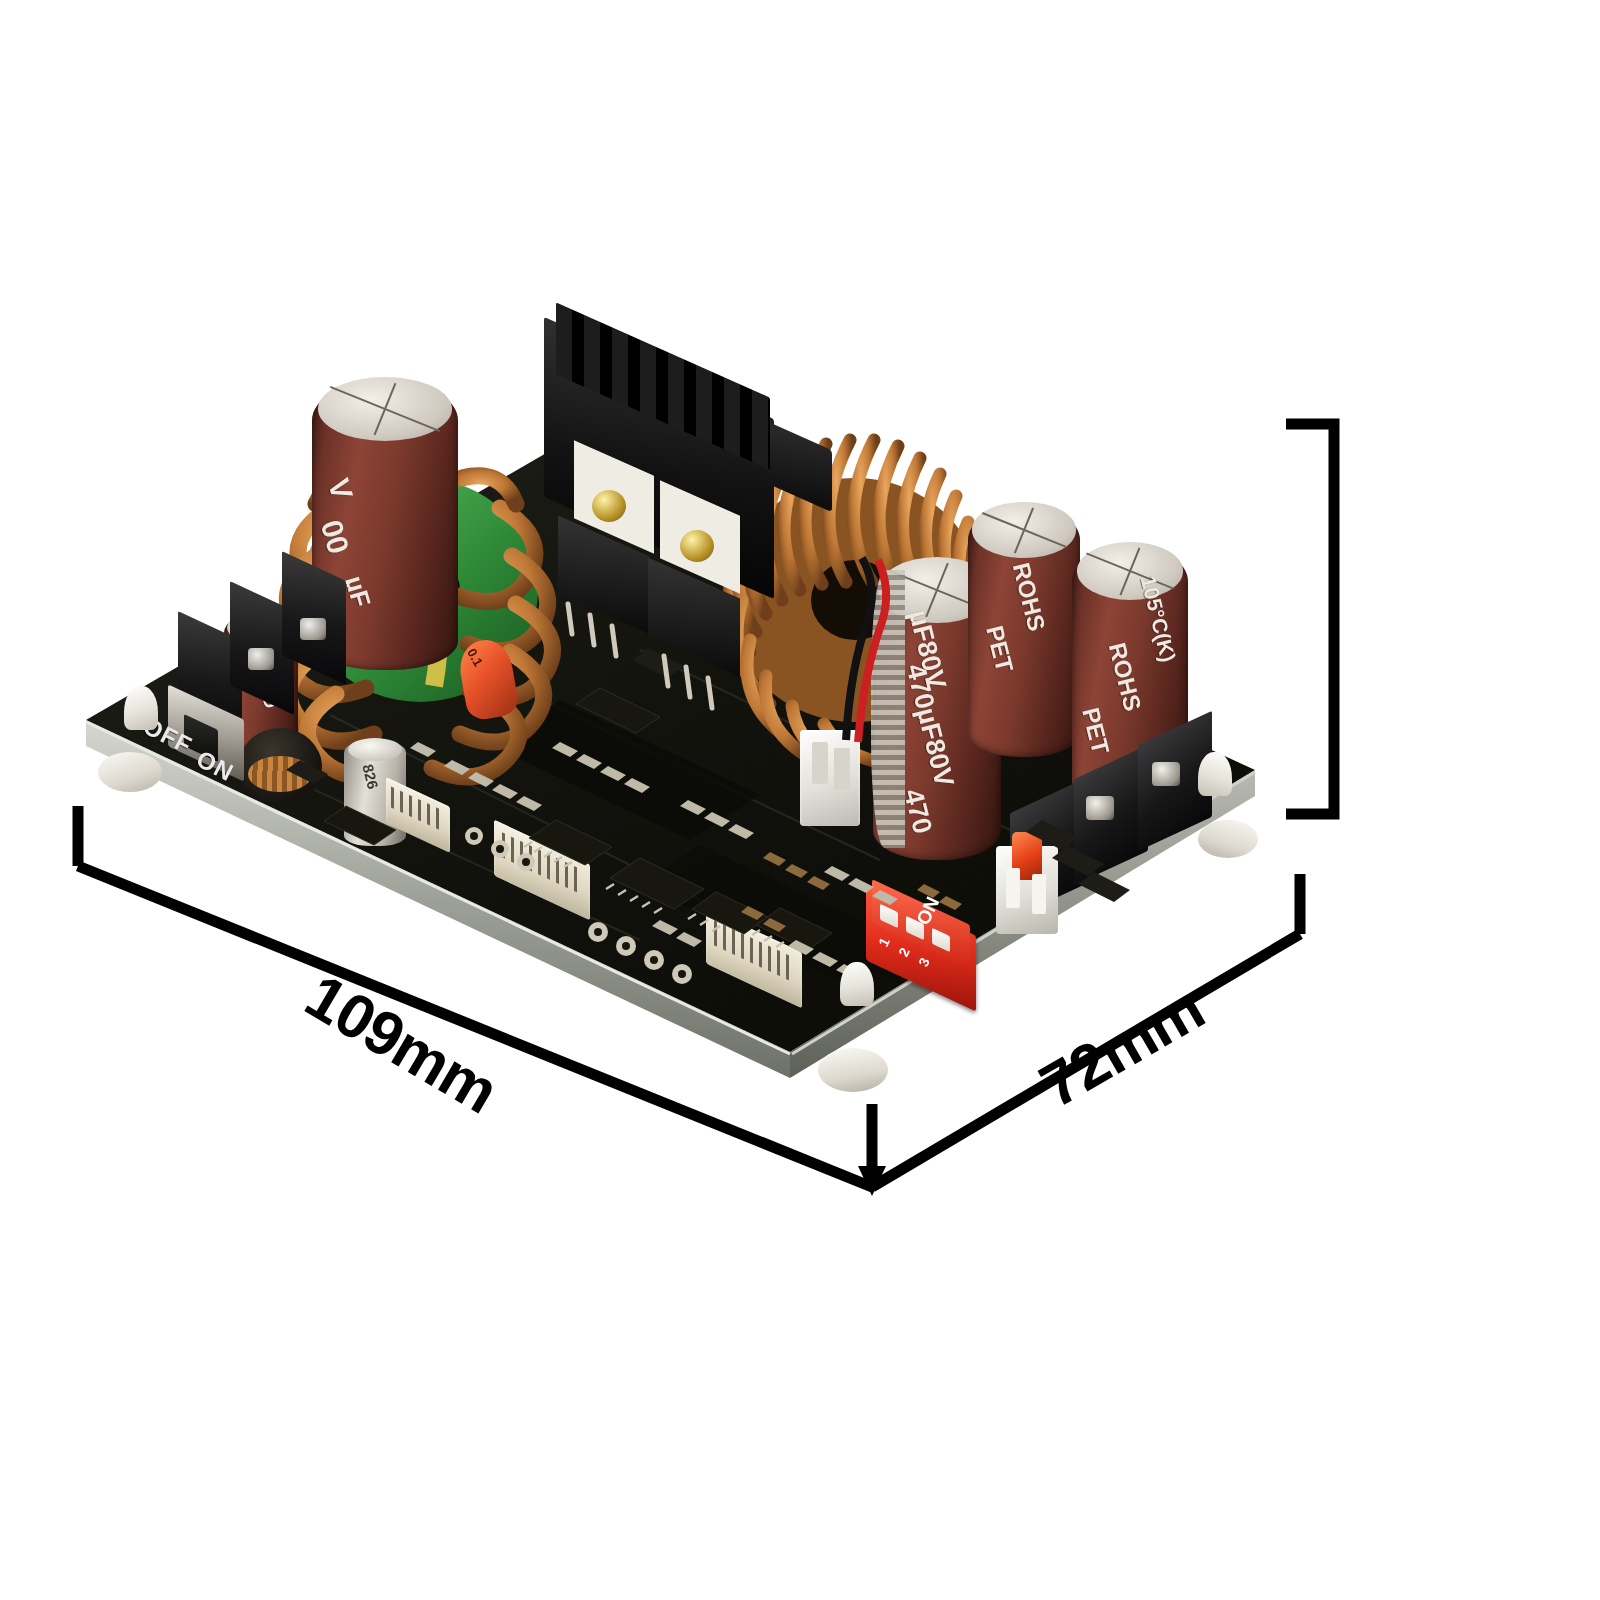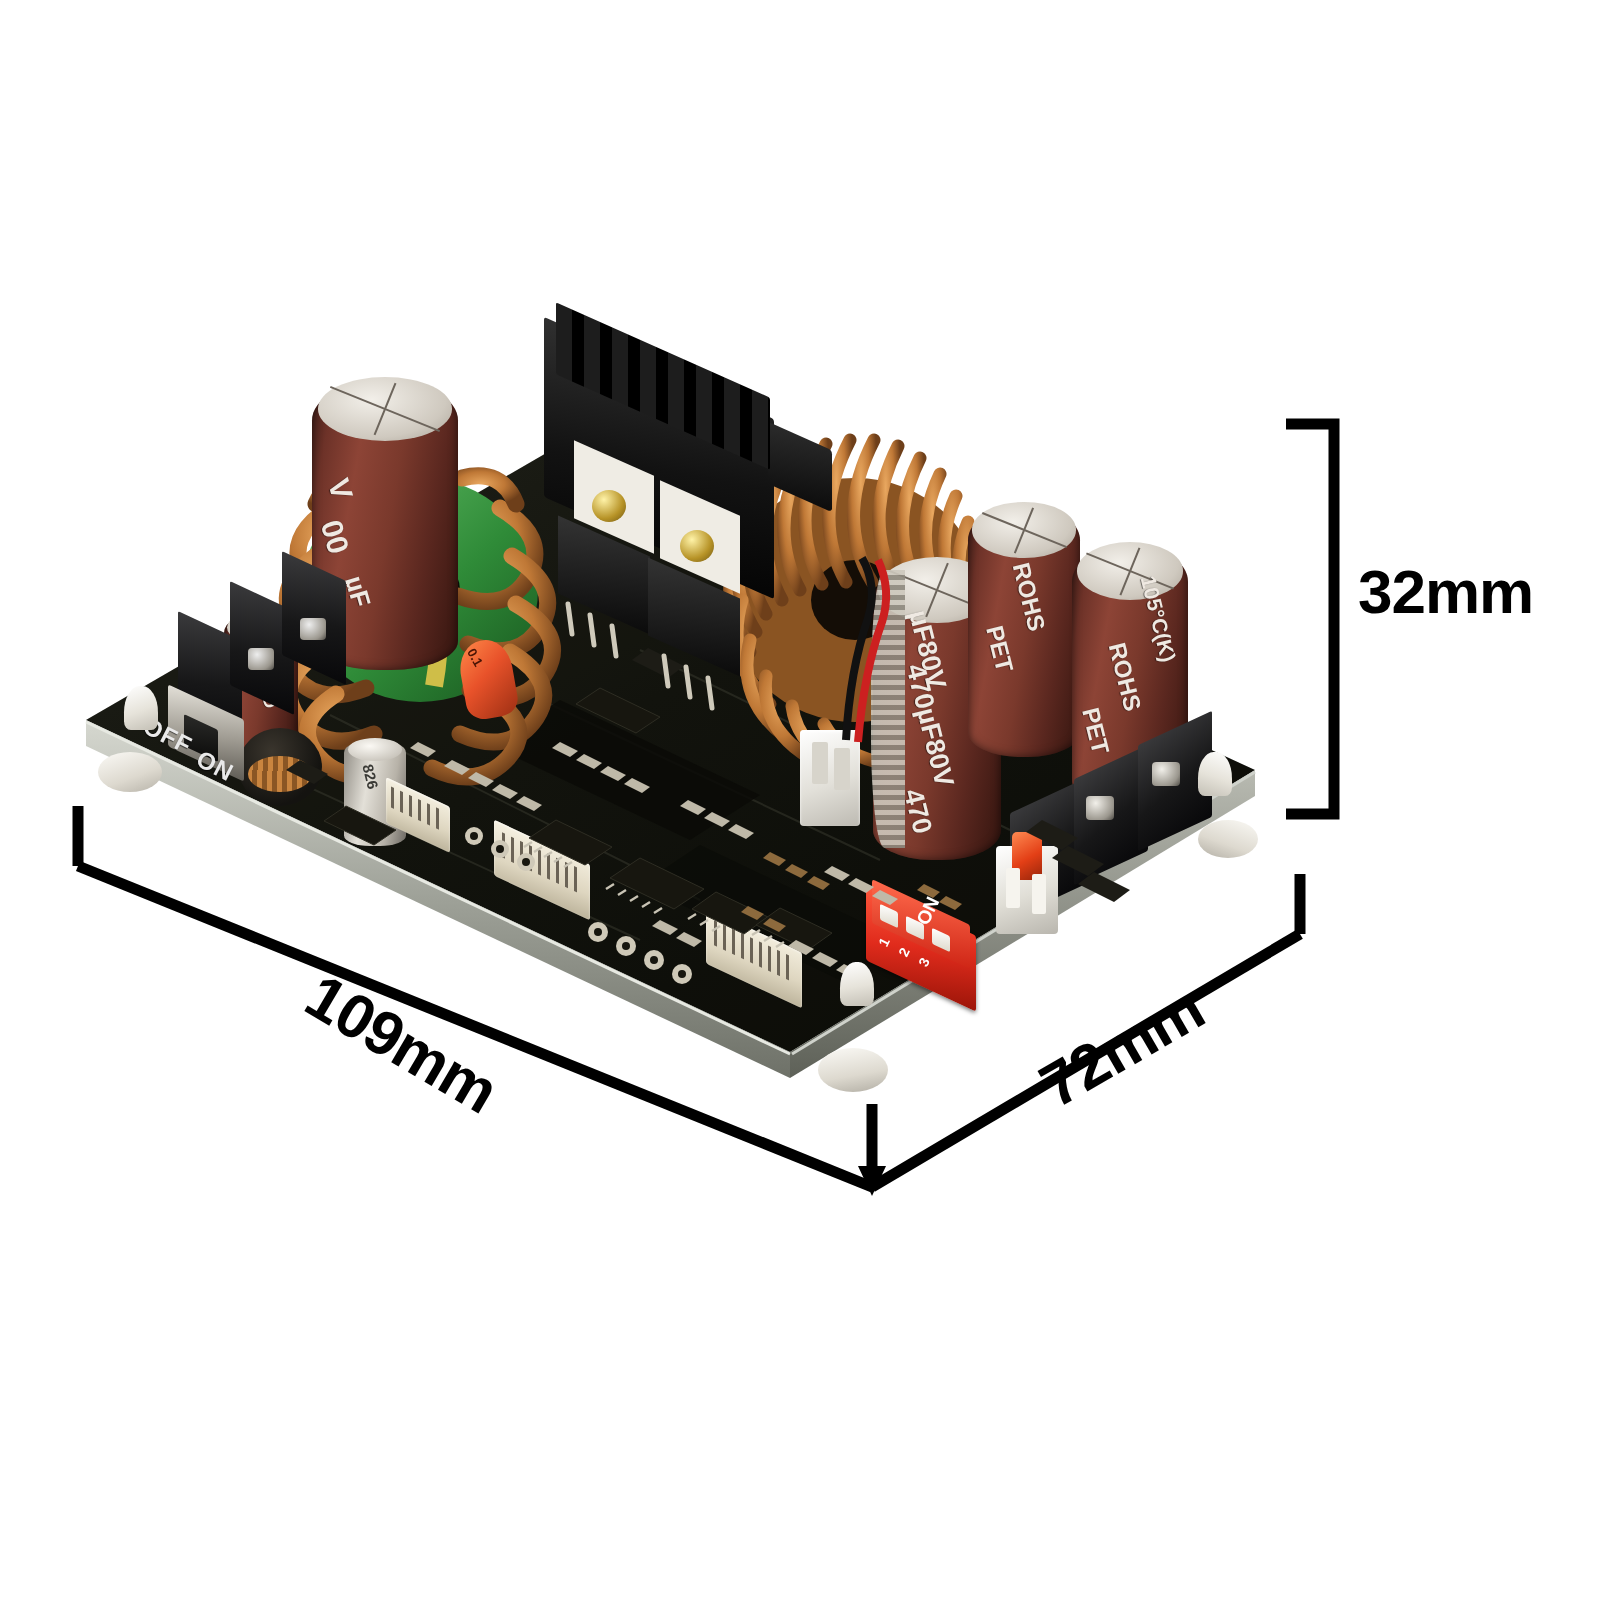--- a/index.html
+++ b/index.html
@@ -457,17 +457,16 @@
 
       <path d="M1300,874 L1300,934"></path>
       <path d="M1300,934 L872,1187"></path>
 
       <path d="M872,1104 L872,1190"></path>
     </g>
 
     <polygon points="872,1196 858,1166 886,1166" fill="#000"></polygon>
   </svg>
 
-  <span class="dimlabel" id="lbl-height">32mm</span>
   <span class="dimlabel" id="lbl-width">109mm</span>
   <span class="dimlabel" id="lbl-depth">72mm</span>
 
 </div>
 
 </body></html>

